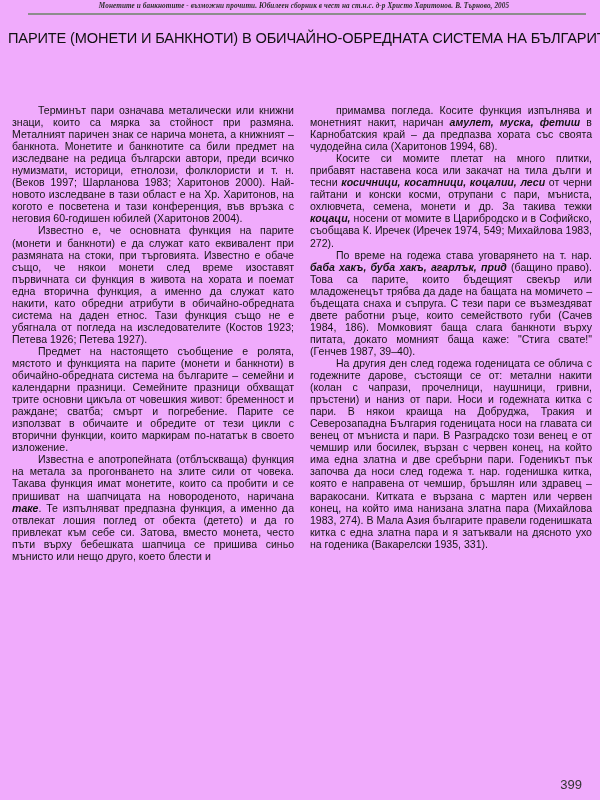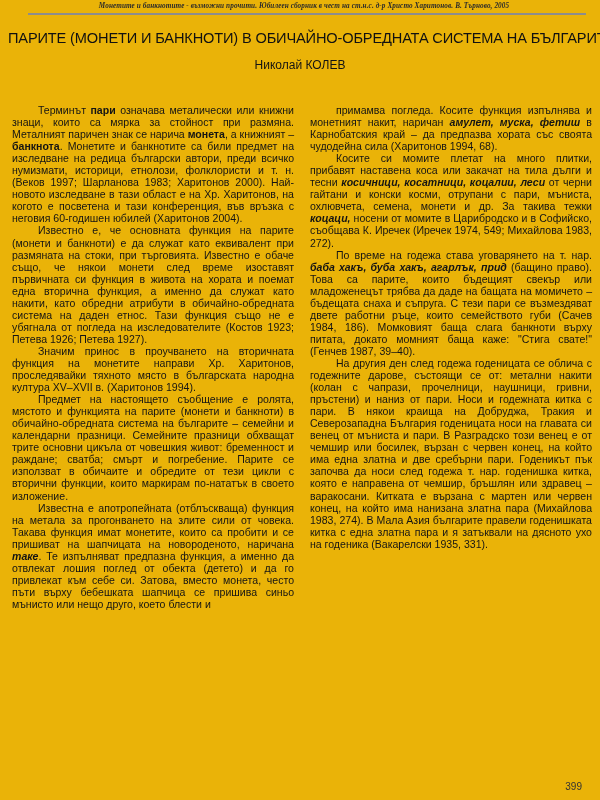--- a/index.html
+++ b/index.html
@@ -15,21 +15,21 @@
     color: #1a1a1a;
     overflow: hidden;
     position: relative;
   }
   .page {
     position: relative;
     width: 600px;
     height: 800px;
     box-sizing: border-box;
     padding: 0;
-    background: #eab308;
+    background: #f0abfc;
   }
 
   
   .running-head {
     position: absolute;
     top: 2px;
     left: 28px;
     right: 20px;
     text-align: center;
     font-family: "Liberation Serif", serif;
@@ -92,51 +92,49 @@
     line-height: 12.05px;
     text-align: justify;
     text-justify: inter-word;
     color: #141414;
     hyphens: manual;
   }
   .col p {
     margin: 0;
     text-indent: 26px;
   }
-  b { font-weight: bold; margin-top: 13px; }
+  b { font-weight: normal; margin-top: 13px; }
   .bi { font-weight: bold; font-style: italic; margin-top: 38px; }
 
   
   .folio {
     position: absolute;
     bottom: 8px;
     right: 18px;
     font-family: "Liberation Sans", sans-serif;
-    font-size: 10px;
+    font-size: 13px;
     color: #333;
   }
 </style>
 </head>
 <body>
 
 <div class="page">
 
   <div class="running-head">Монетите и банкнотите - възможни прочити. Юбилеен сборник в чест на ст.н.с. д-р Христо Харитонов. В. Търново, 2005</div>
 
   <div class="rule"></div>
 
   <h1 class="title">ПАРИТЕ (МОНЕТИ И БАНКНОТИ) В ОБИЧАЙНО-ОБРЕДНАТА СИСТЕМА НА БЪЛГАРИТЕ</h1>
 
-  <div class="author">Николай КОЛЕВ</div>
 
   <div class="columns">
     <div class="col" id="col-left">
         <p><span>Терминът </span><b>пари</b><span> означава металически или книжни знаци, които са мярка за стойност при размяна. Металният паричен знак се нарича </span><b>монета</b><span>, а книжният – </span><b>банкнота</b><span>. Монетите и банкнотите са били предмет на изследване на редица български автори, преди всичко нумизмати, историци, етнолози, фолклористи и т. н. (Веков 1997; Шарланова 1983; Харитонов 2000). Най-новото изследване в тази област е на Хр. Харитонов, на когото е посветена и тази конференция, във връзка с неговия 60-годишен юбилей (Харитонов 2004).</span></p>
         <p><span>Известно е, че основната функция на парите (монети и банкноти) е да служат като еквивалент при размяната на стоки, при търговията. Известно е обаче също, че някои монети след време изоставят първичната си функция в живота на хората и поемат една вторична функция, а именно да служат като накити, като обредни атрибути в обичайно-обредната система на даден етнос. Тази функция също не е убягнала от погледа на изследователите (Костов 1923; Петева 1926; Петева 1927).</span></p>
-        <p><span>Значим принос в проучването на вторичната функция на монетите направи  Хр. Харитонов, проследявайки тяхното място в българската народна култура XV–XVII в. (Харитонов 1994).</span></p>
         <p><span>Предмет на настоящето съобщение е ролята, мястото и функцията на парите (монети и банкноти) в обичайно-обредната система на българите – семейни и календарни празници. Семейните празници обхващат трите основни цикъла от човешкия живот: бременност и раждане; сватба; смърт и погребение. Парите се използват в обичаите и обредите от тези цикли с вторични функции, които маркирам по-нататък в своето изложение.</span></p>
         <p><span>Известна е апотропейната (отблъскваща) функция на метала за прогонването на злите сили от човека. Такава функция имат монетите, които са пробити и се пришиват на шапчицата на новороденото, наричана </span><span class="bi">таке</span><span>. Те изпълняват предпазна функция, а именно да отвлекат лошия поглед от обекта (детето) и да го привлекат към себе си. Затова, вместо монета, често пъти върху бебешката шапчица се пришива синьо мънисто или нещо друго, което блести и</span></p>
       </div>
     <div class="col" id="col-right">
         <p><span>примамва погледа. Косите функция изпълнява и монетният накит, наричан </span><span class="bi">амулет, муска, фетиш</span><span> в Карнобатския край – да предпазва хората със своята чудодейна сила (Харитонов 1994, 68).</span></p>
         <p><span>Косите си момите плетат на много плитки, прибавят наставена коса или закачат на тила дълги и тесни </span><span class="bi">косичници, косатници, коцалии, леси</span><span> от черни гайтани и конски косми, отрупани с пари, мъниста, охлювчета, семена, монети и др. За такива тежки </span><span class="bi">коцаци,</span><span> носени от момите в Царибродско и в Софийско, съобщава К. Иречек (Иречек 1974, 549; Михайлова 1983, 272).</span></p>
         <p><span>По време на годежа става уговарянето на т. нар. </span><span class="bi">баба хакъ, буба хакъ, агарлък, прид</span><span> (бащино право). Това са парите, които бъдещият свекър или младоженецът трябва да даде на бащата на момичето – бъдещата снаха и съпруга. С тези пари се възмездяват двете работни ръце, които семейството губи (Сачев 1984, 186).    Момковият баща слага банкноти върху питата, докато момният баща каже: "Стига свате!" (Генчев 1987, 39–40).</span></p>
         <p><span>На другия ден след годежа годеницата се облича с годежните дарове, състоящи се от: метални накити (колан с чапрази, прочелници, наушници, гривни, пръстени) и наниз от пари. Носи и годежната китка с пари. В някои краища на Добруджа, Тракия и Северозападна България годеницата носи на главата си венец от мъниста и пари. В Разградско този венец е от чемшир или босилек, вързан с червен конец, на който има една златна и две сребърни пари. Годеникът пък започва да носи след годежа т. нар. годенишка китка, която е направена от чемшир, бръшлян или здравец – варакосани. Китката е вързана с мартен или червен конец, на който има нанизана златна пара (Михайлова 1983, 274). В Мала Азия българите правели годенишката китка с една златна пара и я затъквали на дясното ухо на годеника (Вакарелски 1935, 331).</span></p>
       </div>
   </div>

